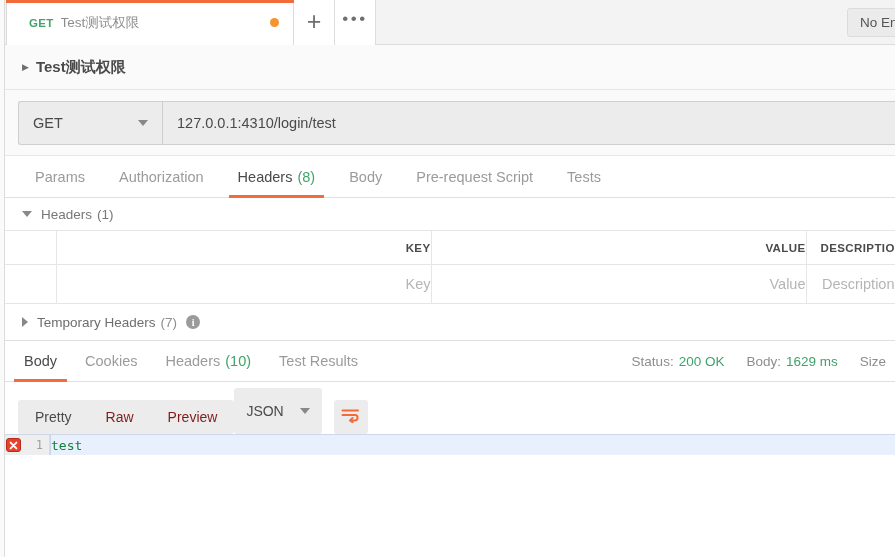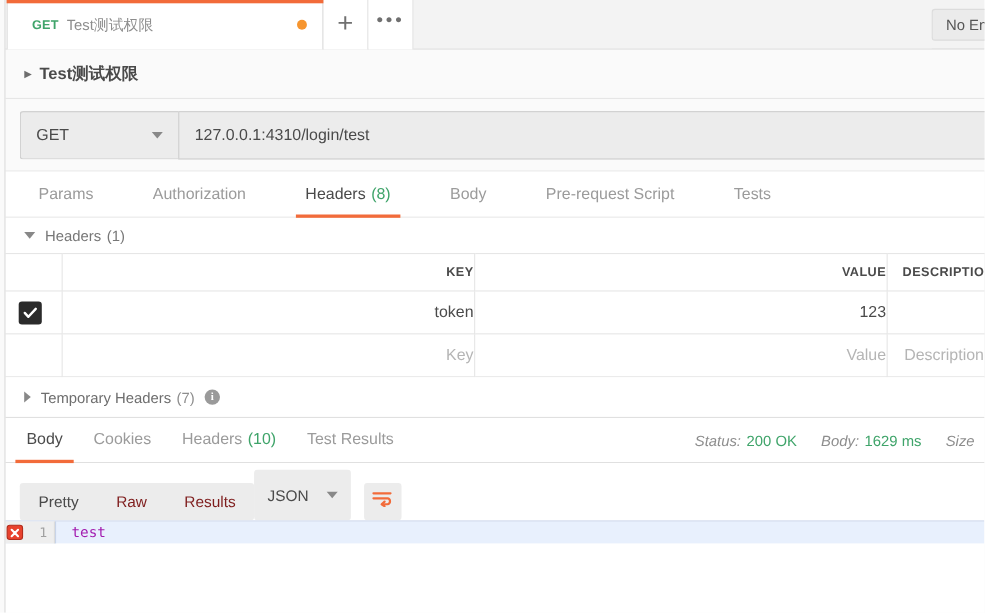--- a/index.html
+++ b/index.html
@@ -179,21 +179,20 @@
 
   
   .req-tabs {
     height: 42px;
     background: #fff;
     border-bottom: 1px solid #e0e0e0;
     display: flex;
     align-items: stretch;
     padding-left: 18px;
     flex: none;
-    gap: 20px;
   }
   .rtab {
     display: flex;
     align-items: center;
     padding: 0 17px;
     font-size: 14.5px;
     color: #9b9b9b;
     position: relative;
     white-space: nowrap;
   }
@@ -305,21 +304,21 @@
   .resp-tabs .rtab.active::after { left: 4px; right: 4px; }
   .status-wrap {
     margin-left: auto;
     display: flex;
     align-items: center;
     padding-right: 4px;
     font-size: 13.5px;
     color: #8d8d8d;
     white-space: nowrap;
   }
-  .status-wrap .lbl { margin-right: 5px; font-style: italic; }
+  .status-wrap .lbl { margin-right: 5px; }
   .status-wrap .val { color: #3fa46a; margin-right: 22px; }
 
   .fmt-row {
     height: 52px;
     background: #fff;
     display: flex;
     align-items: flex-end;
     padding-left: 18px;
     flex: none;
   }
@@ -397,24 +396,24 @@
   }
   .lnum {
     font-family: "DejaVu Sans Mono", monospace;
     font-size: 12px;
     color: #a0a0a0;
   }
   .code-text {
     flex: 1;
     font-family: "DejaVu Sans Mono", monospace;
     font-size: 13px;
-    color: #a21caf;
-    display: flex;
-    align-items: center;
-    padding-left: 14px;
+    color: #15803d;
+    display: flex;
+    align-items: center;
+    padding-left: 0;
     border-left: 1px solid #c8d4e8;
   }
 </style>
 </head>
 <body>
 
 <div id="app">
 
   <div class="sidebar-edge"></div>
 
@@ -483,32 +482,20 @@
       <thead>
         <tr>
           <th class="chk-th"></th>
           <th>KEY</th>
           <th>VALUE</th>
           <th>DESCRIPTION</th>
         </tr>
       </thead>
       <tbody>
         <tr>
-          <td class="chk-td">
-            <span class="chkbox">
-              <svg width="13" height="11" viewBox="0 0 13 11">
-                  <path d="M1.5 5.5 L4.8 9 L11.5 1.8" stroke="#ffffff" stroke-width="2.2" fill="none" stroke-linecap="round" stroke-linejoin="round"></path>
-                </svg>
-            </span>
-          </td>
-          <td>token</td>
-          <td>123</td>
-          <td></td>
-        </tr>
-        <tr>
           <td class="chk-td"></td>
           <td class="ph">Key</td>
           <td class="ph">Value</td>
           <td class="ph">Description</td>
         </tr>
       </tbody>
     </table>
 
     <div class="collapse-row" style="height:36px">
       <span class="tri-right"></span>
@@ -539,21 +526,21 @@
       <span class="lbl">Body:</span>
       <span class="val">1629 ms</span>
       <span class="lbl">Size</span>
     </div>
   </div>
 
   <div class="fmt-row">
     <div class="seg">
       <div class="active">Pretty</div>
       <div>Raw</div>
-      <div>Results</div>
+      <div>Preview</div>
     </div>
     <div class="lang-select">
       <span>JSON</span>
       <span class="caret-down"></span>
     </div>
     <div class="wrap-btn">
       <span>
         <svg width="19" height="15" viewBox="0 0 19 15">
           <path d="M1.5 2.5 H17" stroke="#f26b3a" stroke-width="2" stroke-linecap="round"></path>
           <path d="M1.5 7 H14.5 a2.8 2.8 0 0 1 0 5.4 H9.5" stroke="#f26b3a" stroke-width="2" fill="none" stroke-linecap="round"></path>

